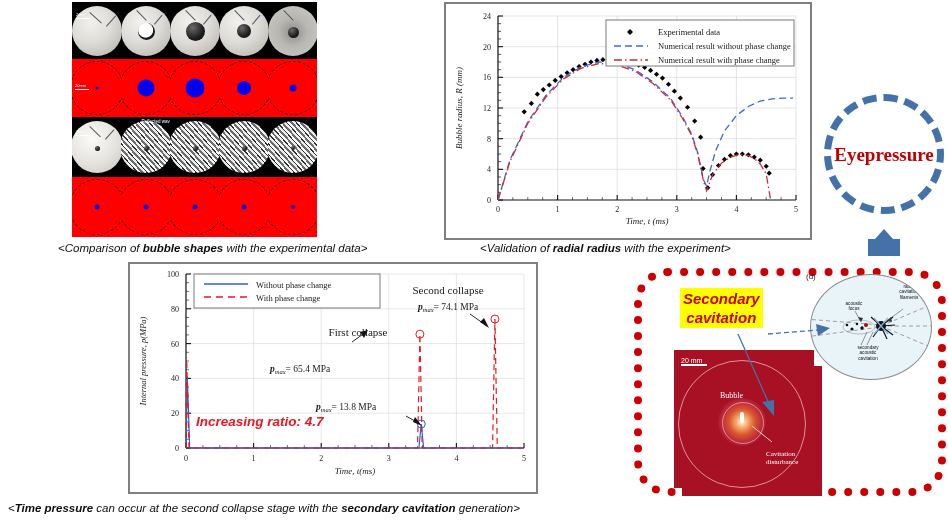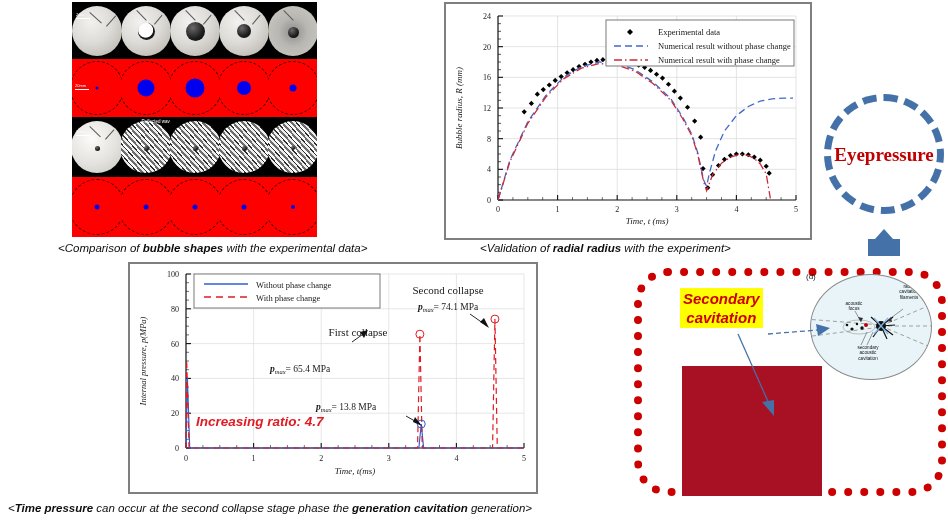--- a/index.html
+++ b/index.html
@@ -549,20 +549,37 @@
       <span>filaments</span>
     </div>
     <div class="sci-text" style="left:36px;top:70px;width:42px;">
       <span>secondary</span><br>
       <span>acoustic</span><br>
       <span>cavitation</span>
     </div>
   </div>
 
   <div id="red-photo2"></div>
+  <div id="red-photo">
+    <div class="photo-ring" style="left:4px;top:10px;width:126px;height:126px;"></div>
+    <div class="glowring" style="left:44px;top:48px;width:48px;height:48px;background:radial-gradient(circle,#fff4e0 0%,#f4a86a 18%,#d9552e 38%,#b8253a 62%,rgba(168,16,36,0) 78%);"></div>
+    <div class="photo-ring" style="left:48px;top:52px;width:40px;height:40px;border-color:rgba(255,255,255,.45);"></div>
+    <div style="position:absolute;left:66px;top:62px;width:4px;height:11px;border-radius:2px;background:#ffffff;"></div>
+    <div class="scalebar" style="left:7px;top:8px;font-size:7px;color:#fff;">
+      <span>20 mm</span><i class="bar" style="width:26px;height:1.5px;background:#fff;"></i>
+    </div>
+    <div class="ph-text" style="left:46px;top:41px;font-size:8px;">Bubble</div>
+    <svg style="position:absolute;left:76px;top:74px;" width="36" height="30" viewBox="0 0 36 30">
+      <path d="M2 2 L22 18" stroke="#ffffff" stroke-width="0.8" fill="none"></path>
+    </svg>
+    <div class="ph-text" style="left:92px;top:100px;font-size:7px;line-height:8px;">
+      <span>Cavitation</span><br>
+      <span>disturbance</span>
+    </div>
+  </div>
 
   <div id="sec-cav-label">
     <span>Secondary</span><br>
     <span>cavitation</span>
   </div>
   <svg class="abs" style="left:132px;top:54px;" width="72" height="22" viewBox="0 0 72 22">
     <path d="M2 12 L52 8" stroke="#4472a8" stroke-width="1.3" fill="none" stroke-dasharray="5,3"></path>
     <polygon points="64,6 50,2 52,14" fill="#4472a8"></polygon>
   </svg>
   <svg class="abs" style="left:96px;top:62px;" width="52" height="92" viewBox="0 0 52 92">
@@ -571,14 +588,14 @@
   </svg>
 </div>
 
 <div class="caption" style="left:58px;top:242px;">
   <span>&lt;Comparison of </span><b>bubble shapes</b><span> with the experimental data&gt;</span>
 </div>
 <div class="caption" style="left:480px;top:242px;">
   <span>&lt;Validation of </span><b>radial radius</b><span> with the experiment&gt;</span>
 </div>
 <div class="caption" style="left:8px;top:502px;">
-  <span>&lt;</span><b>Time pressure</b><span> can occur at the second collapse stage phase the </span><b>generation cavitation</b><span> generation&gt;</span>
+  <span>&lt;</span><b>Time pressure</b><span> can occur at the second collapse stage with the </span><b>secondary cavitation</b><span> generation&gt;</span>
 </div>
 
 </body></html>

